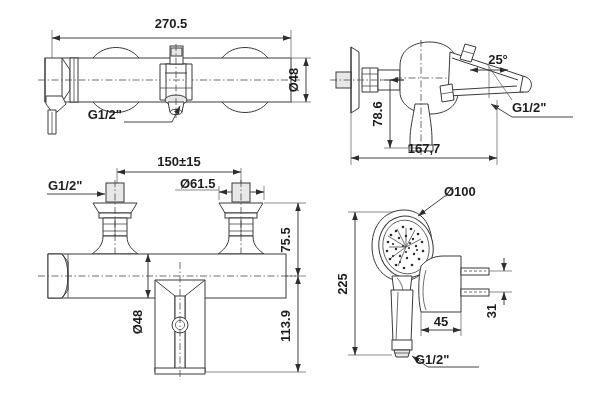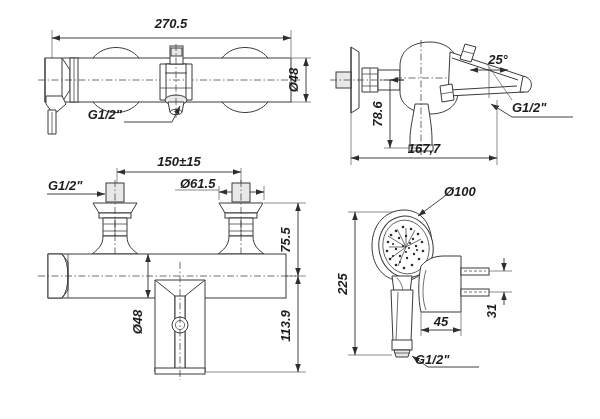--- a/index.html
+++ b/index.html
@@ -11,21 +11,20 @@
     width: 600px;
     height: 419px;
     font-family: "Liberation Sans", sans-serif;
     overflow: hidden;
   }
   #drawing-root {
     position: relative;
     width: 600px;
     height: 314px;
     background: #ffffff;
-    font-style: italic;
   }
   svg.sheet {
     display: block;
     width: 600px;
     height: 419px;
   }
   .ln { stroke: #3a3a3a; stroke-width: 1; fill: none; }
   .ln-thin { stroke: #4a4a4a; stroke-width: 0.8; fill: none; }
   .dim { stroke: #2e2e2e; stroke-width: 0.9; fill: none; }
   .ext { stroke: #5a5a5a; stroke-width: 0.7; fill: none; }

